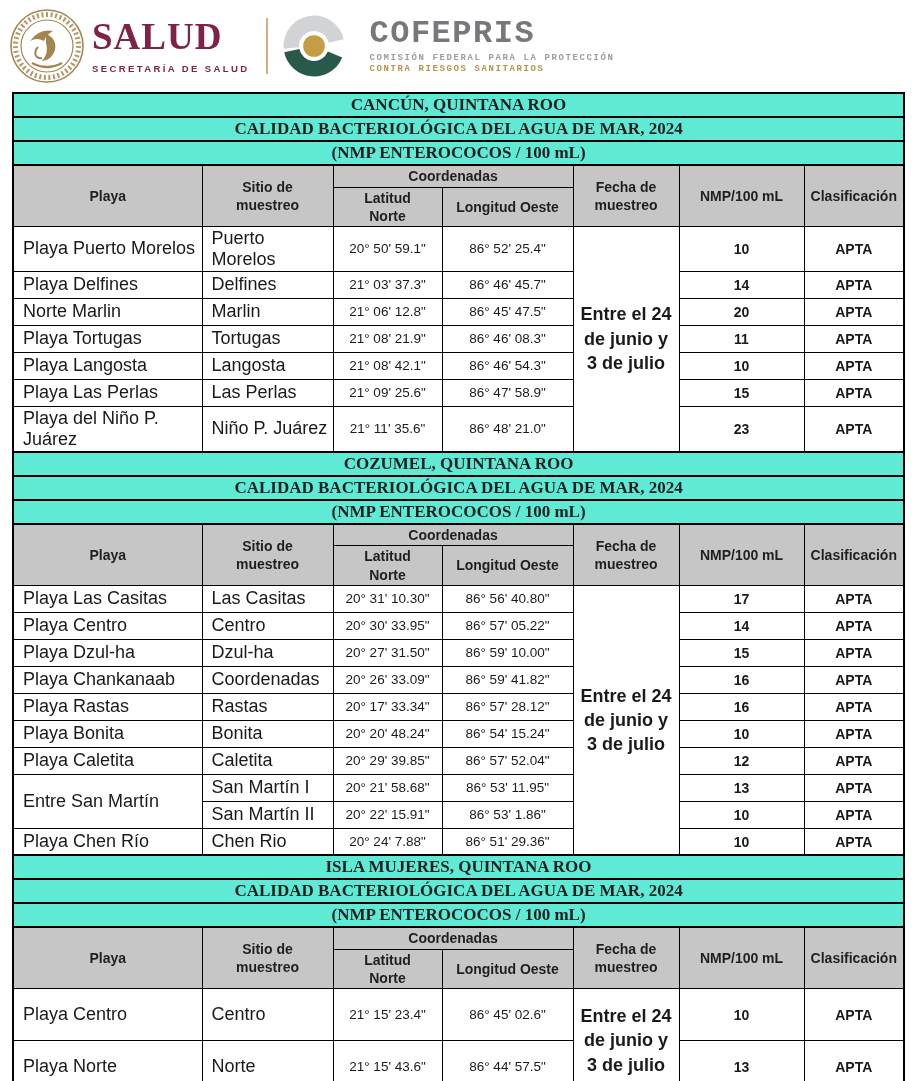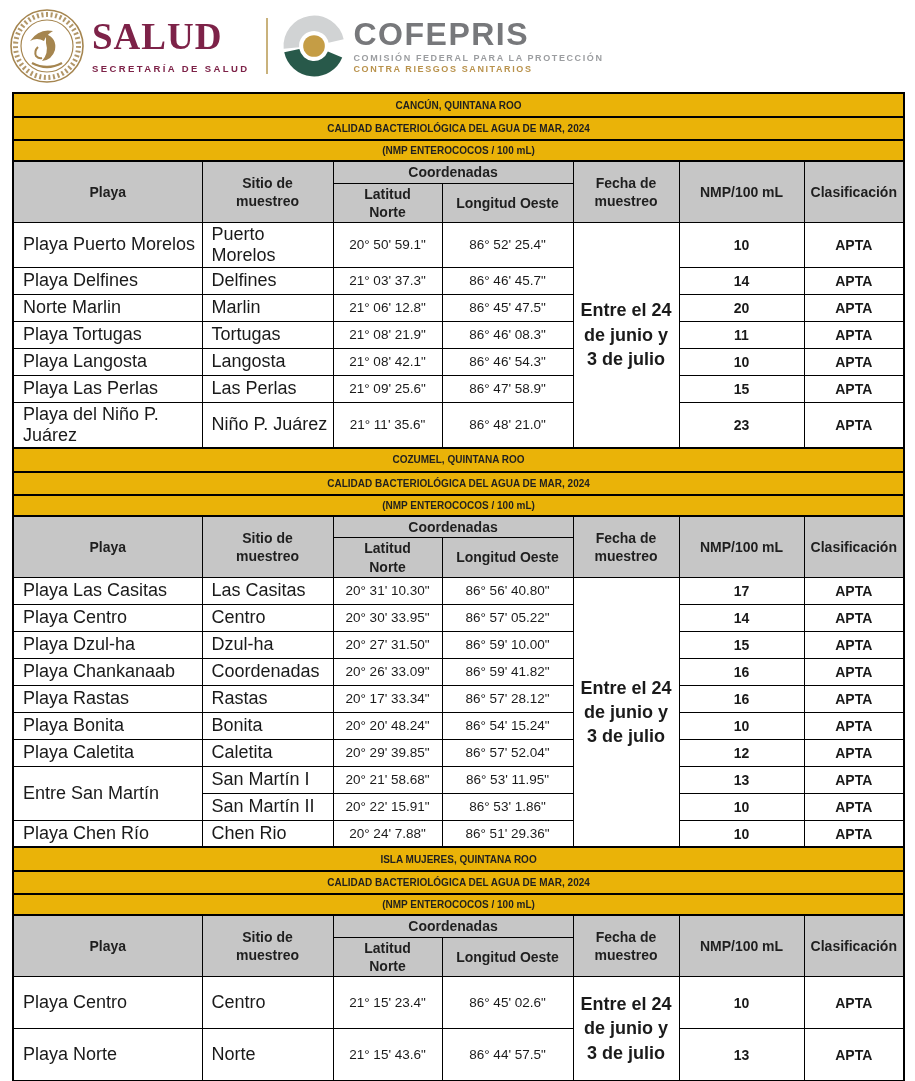--- a/index.html
+++ b/index.html
@@ -7,32 +7,32 @@
   .page{width:915px;}
 
   
   .logo-bar{display:flex;align-items:center;height:92px;padding-left:8px;}
   .salud-logo{display:flex;align-items:center;}
   .salud-text{margin-left:6px;}
   .salud-word{font-family:"Liberation Serif",serif;font-weight:bold;font-size:37px;color:#7d2248;letter-spacing:1px;line-height:1;}
   .salud-sub{font-size:9.5px;font-weight:bold;color:#7d2248;letter-spacing:2.4px;margin-top:8px;}
   .logo-divider{width:2px;height:56px;background:#c9b27c;margin:0 14px 0 16px;}
   .cofepris-logo{display:flex;align-items:center;}
-  .cof-text{margin-left:8px;}
+  .cof-text{margin-left:24px;font-family:Liberation Mono, monospace;}
   .cof-word{font-weight:bold;font-size:32px;color:#77787b;letter-spacing:1.5px;line-height:1;}
   .cof-sub1{font-size:9px;font-weight:bold;color:#9b9da0;letter-spacing:1.6px;margin-top:3px;}
   .cof-sub2{font-size:9px;font-weight:bold;color:#b9924c;letter-spacing:1.6px;margin-top:1px;}
 
   
   .doc-title{text-align:center;font-size:15.5px;font-weight:bold;color:#111;margin:8px 0 17px 0;line-height:1.55;}
 
   
   table.tbl{border-collapse:collapse;table-layout:fixed;width:891px;margin-left:12px;border:2px solid #000;}
   table.tbl td{border:1.5px solid #000;overflow:hidden;}
-  tr.bar td{background:#eab308;font-weight:bold;text-align:center;font-size:10px;color:#1f1f1f;border:2px solid #000;}
+  tr.bar td{background:#5eead4;font-weight:bold;text-align:center;font-size:17px;color:#1f1f1f;border:2px solid #000;font-family:Liberation Serif, serif;}
   tr.city-row{height:24px;}
   tr.sub-row{height:23px;}
   tr.unit-row{height:21px;}
   td.th{background:#c6c6c6;font-weight:bold;text-align:center;font-size:14px;color:#1f1f1f;white-space:pre-line;border:2px solid #000;line-height:1.3;}
   tr.head-top{height:22px;}
   tr.head-bot{height:38px;}
   tr.dr{background:#fff;}
   tr.dr-0,tr.dr-1{height:27px;}
   tr.dr-2{height:32px;}
   td.l{text-align:left;padding-left:9px;font-size:18px;}

